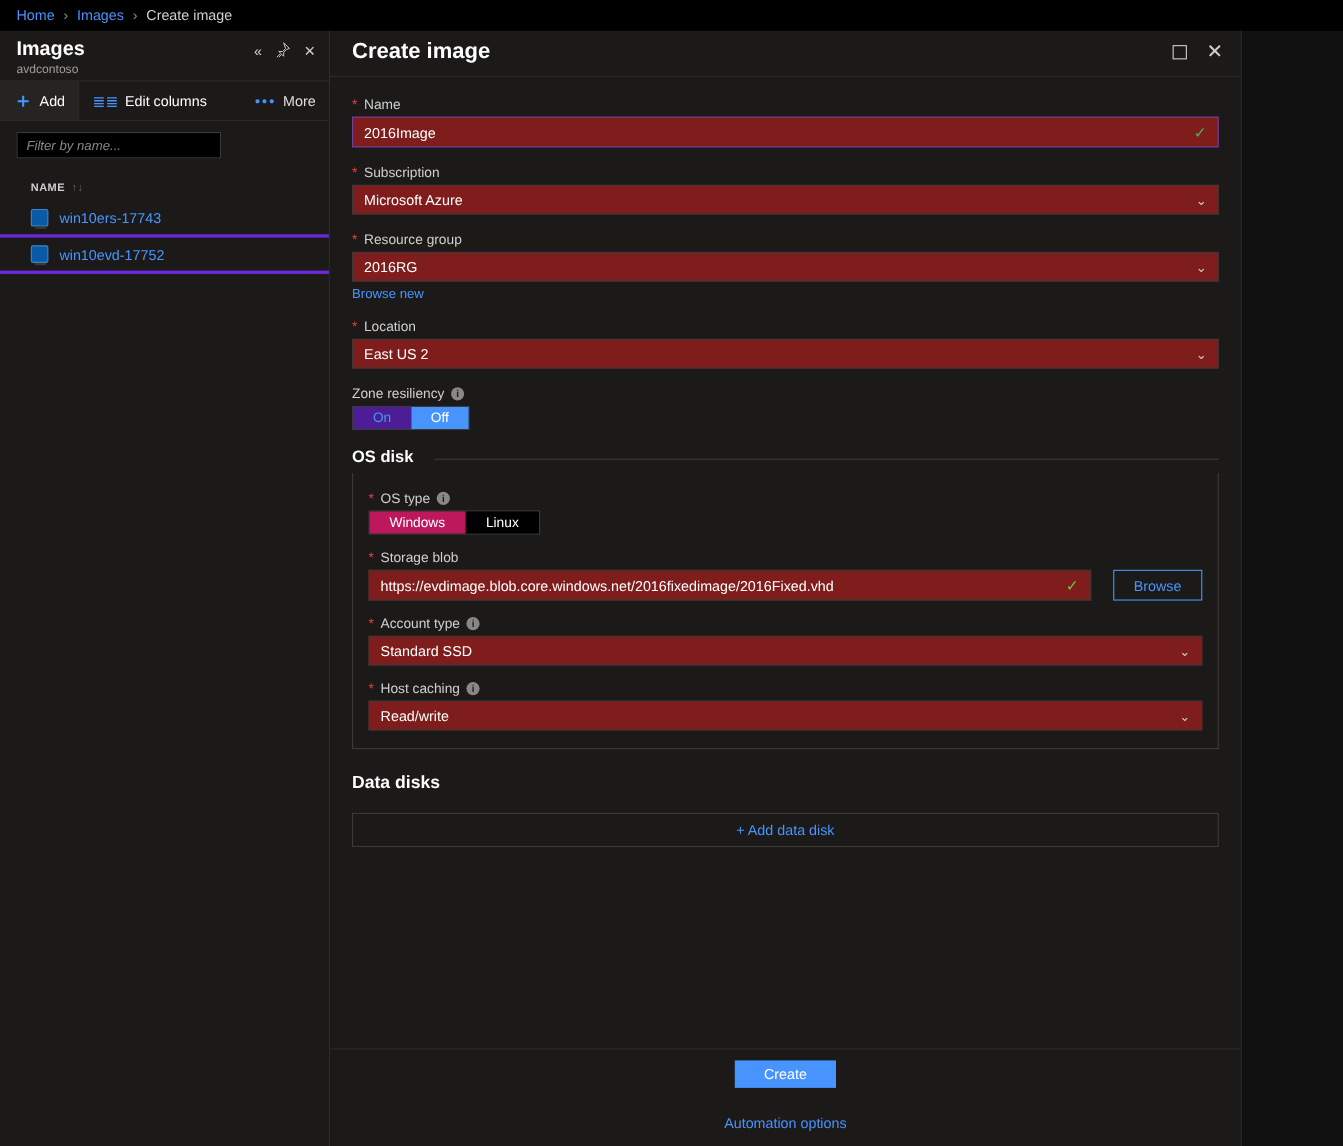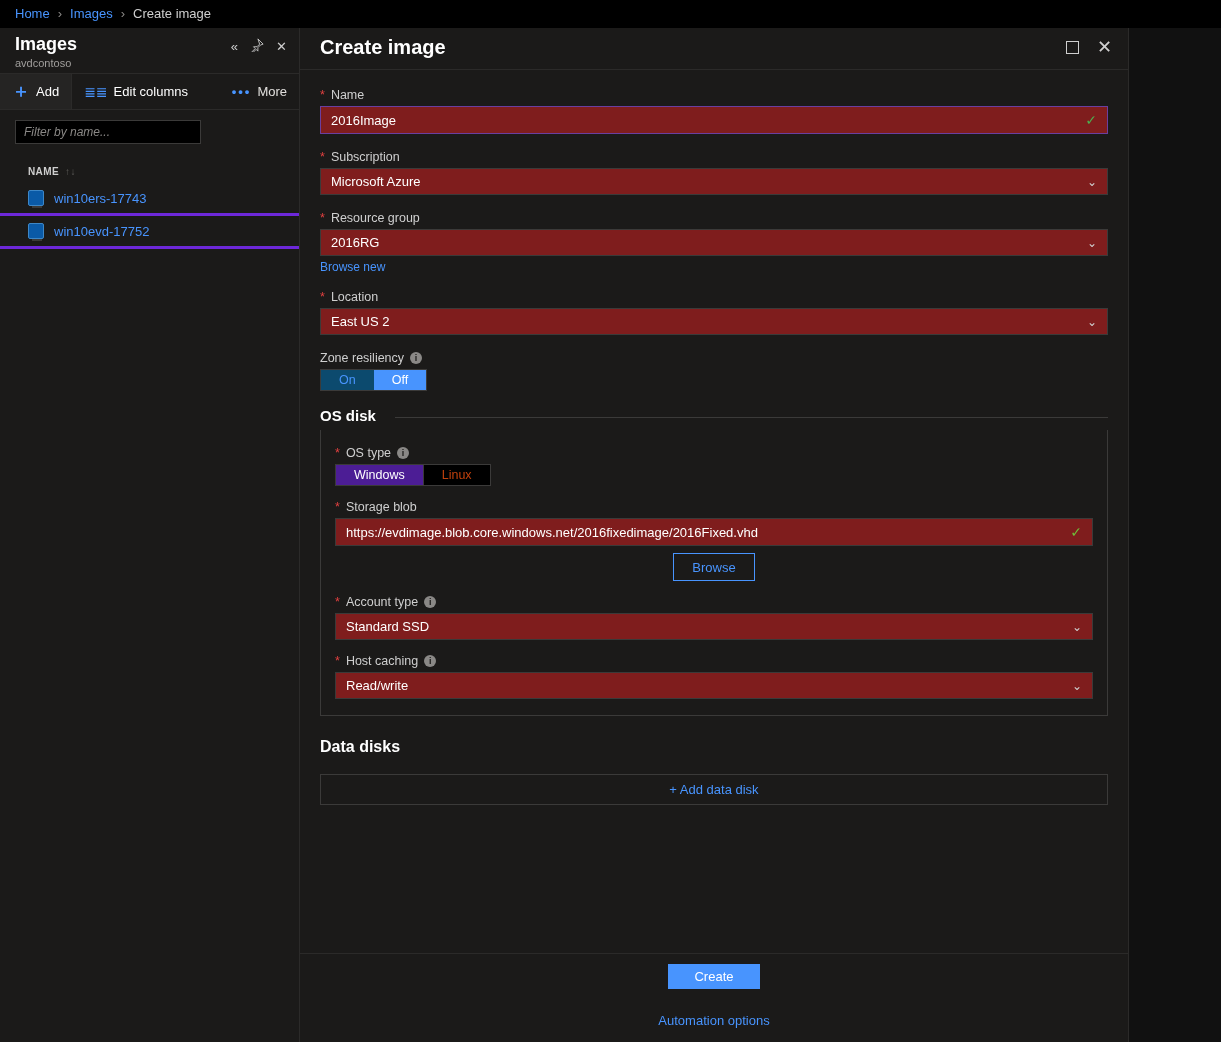--- a/index.html
+++ b/index.html
@@ -186,21 +186,21 @@
   .section-outer .line{
     position:absolute; top:10px; left:0;
     height:1px; background:#3b3a39;
   }
   .section-outer .top-line-right{ left:75px; right:0; width:auto;}
   .section-label{
     display:inline-block; padding:0 8px 0 0; background:#1b1a19;
     font-size:15px; font-weight:600; color:#fff; position:relative; z-index:1;
   }
   .inner-field { margin-top:4px; margin-bottom:14px; }
-  .row-blob { display:flex; gap:7px; align-items:center;flex-direction:column; }
+  .row-blob { display:flex; gap:20px; align-items:center; }
   .row-blob .input-box{ flex:1; }
   .browse-btn {
     border:1px solid #4894fe; color:#4894fe;
     background:transparent; padding:4px 18px; font-size:13px; cursor:pointer;
     height:28px; display:flex; align-items:center;
   }
   .valid-inline .check-ic{ color:#6fbf3a; }
 
   .data-disks-title{
     font-size:16px; font-weight:600; color:#fff; margin-top:22px; margin-bottom:18px;
@@ -217,24 +217,24 @@
     display:flex; align-items:center; gap:24px;flex-direction:column;
   }
   .create-btn{
     background:#4894fe; color:#fff; border:none;
     padding:5px 26px; font-size:13px; cursor:pointer;
   }
   .auto-link{ color:#4894fe; font-size:13px; cursor:pointer; }
 
   
   .ostype .toggle-btn{ min-width:60px; text-align:center;}
-  .ostype .toggle-btn:nth-child(1){ background:#4c1d95; color:#fff;}
-  .ostype .toggle-btn:nth-child(2){ background:#000; color:#c2410c; border-left:1px solid #3b3a39;}
-
-  .zone .toggle-btn:nth-child(1){ background:#0c4a6e; color:#4894fe; }
+  .ostype .toggle-btn:nth-child(1){ background:#be185d; color:#fff;}
+  .ostype .toggle-btn:nth-child(2){ background:#000; color:#ffffff; border-left:1px solid #3b3a39;}
+
+  .zone .toggle-btn:nth-child(1){ background:#4c1d95; color:#4894fe; }
   .zone .toggle-btn:nth-child(2){ background:#4894fe; color:#fff; }
 
   svg.pin { width:14px; height:14px; }
 </style>
 </head>
 <body>
 
 <div class="breadcrumb">
   <a>Home</a>
   <span class="sep">›</span>

